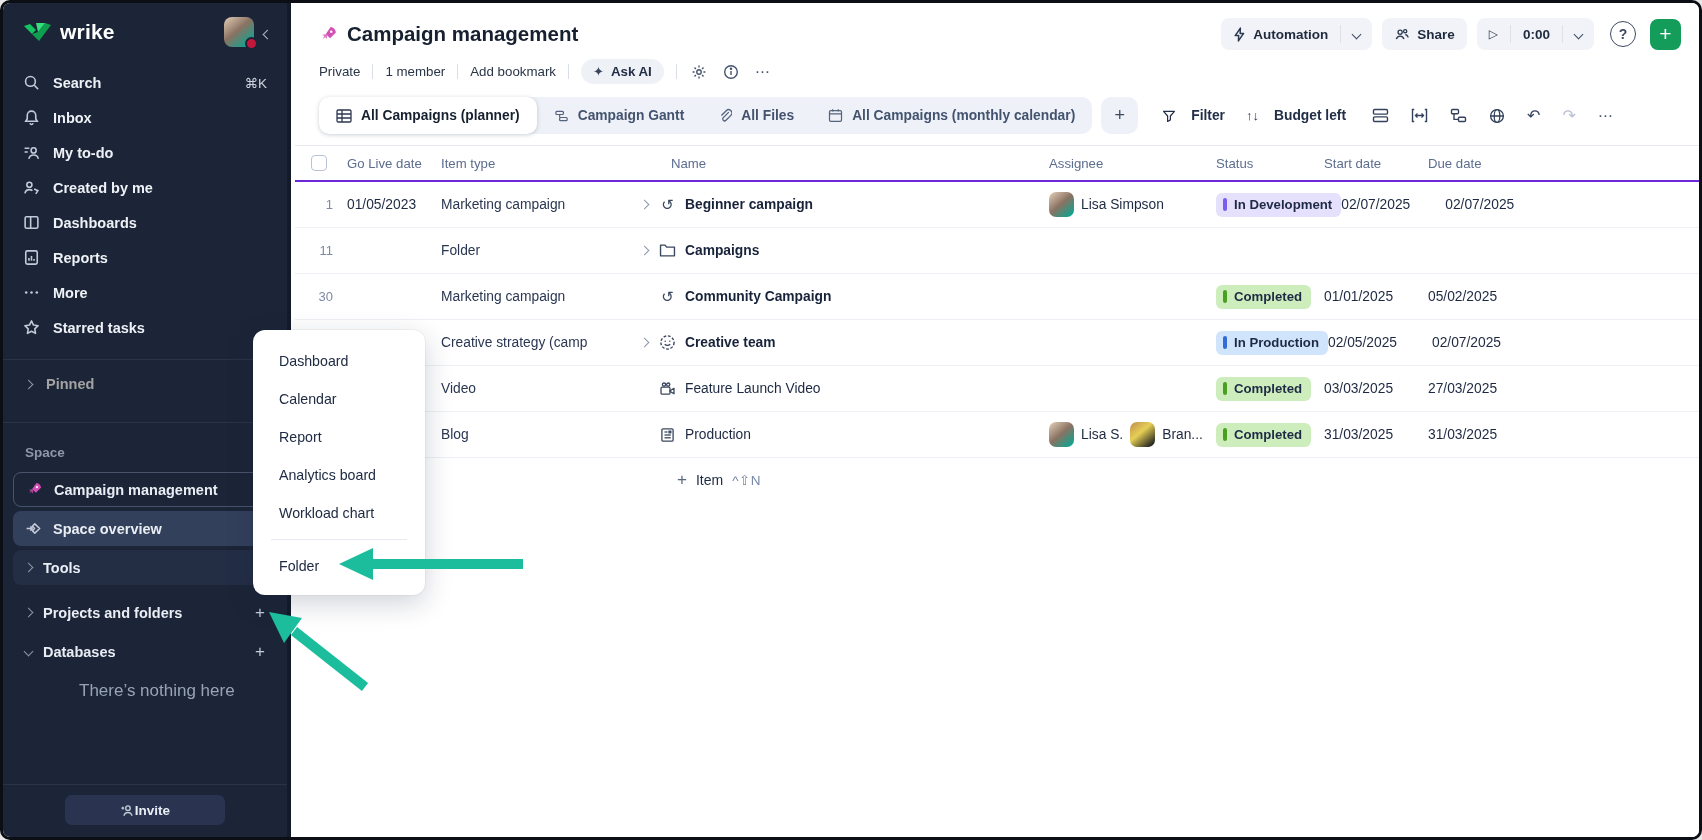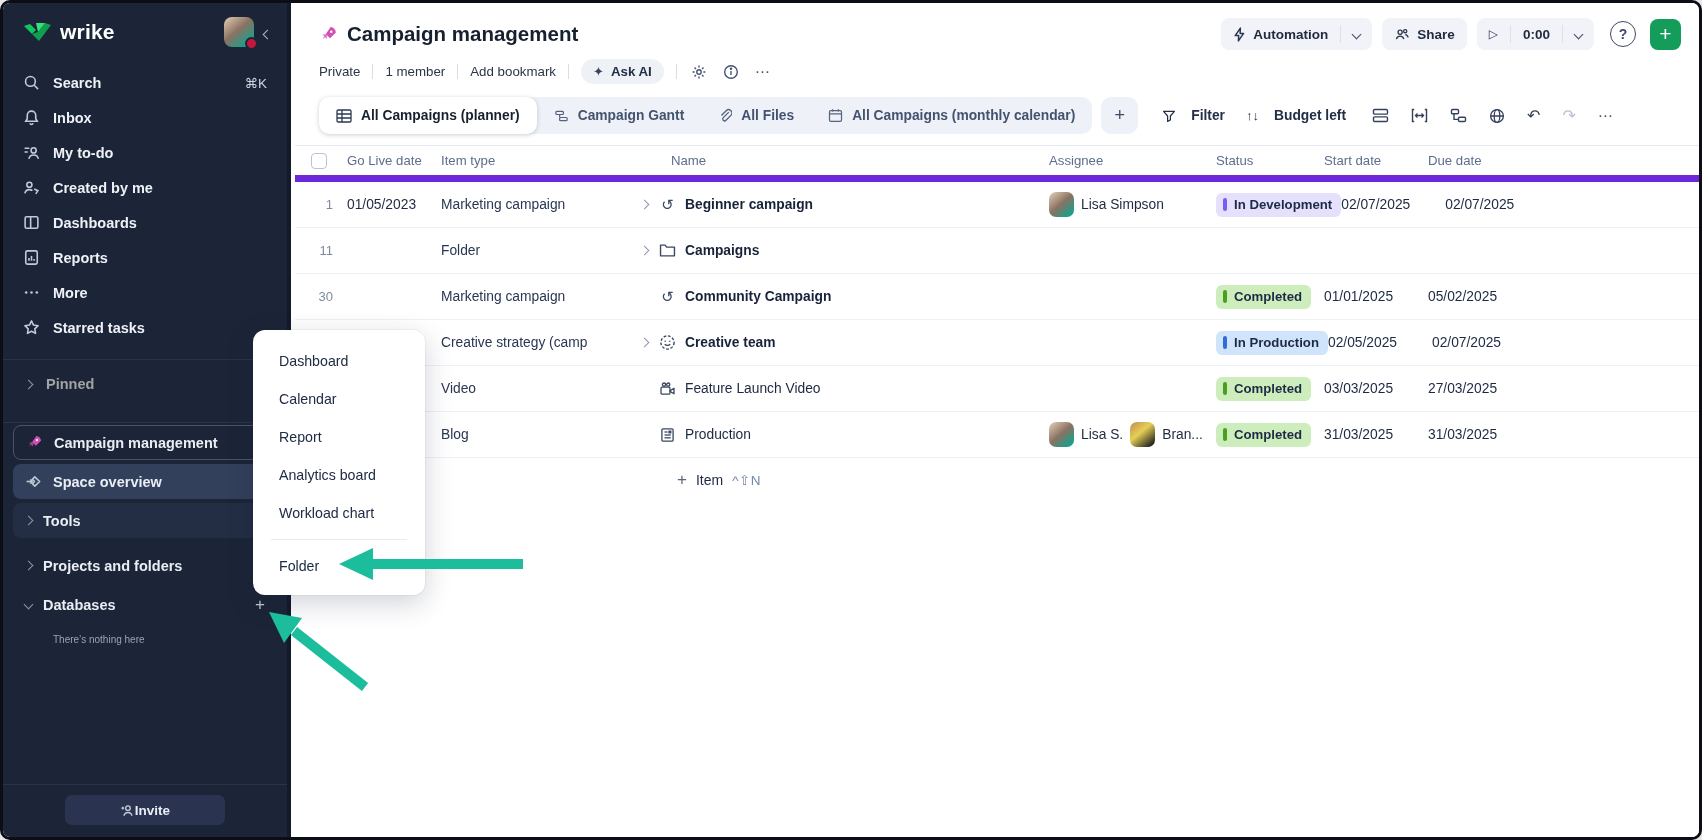--- a/index.html
+++ b/index.html
@@ -40,21 +40,21 @@
   .space-label { padding:22px 22px 10px; font-size:13.5px; font-weight:700; color:#8d97aa; }
   .space-item { display:flex; align-items:center; gap:11px; height:35px; margin:2px 10px;
                 padding:0 12px; border-radius:8px; font-size:14.5px; font-weight:700; cursor:pointer; }
   .space-item.outlined { border:1px solid #49546c; }
   .space-item.selected { background:#33405b; }
   .space-item.toolrow  { background:#232e45; font-weight:700; }
   .space-item .chev { color:#8d97aa; flex:0 0 auto; }
   .space-item .grow { flex:1; }
   .plus-ghost { font-size:17px; color:#c2c9d7; font-weight:400; }
   .rocket-s { width:17px; height:17px; }
-  .empty-msg { padding:10px 22px 0 50px; font-size:10px; color:#99a3b7; }
+  .empty-msg { padding:10px 22px 0 76px; font-size:17px; color:#99a3b7; }
 
   .side-bottom { margin-top:auto; padding:10px 0 12px; border-top:1px solid #2a3347; display:flex; justify-content:center; }
   .invite-btn { display:flex; align-items:center; justify-content:center; width:160px; height:30px;
                 background:#2a3450; border-radius:7px; font-size:13.5px; font-weight:600; color:#e9edf4; cursor:pointer; }
 
   
   .main { position:absolute; left:292px; right:0; top:0; bottom:0; background:#fff; z-index:1; }
   .title-row { display:flex; align-items:center; padding:15px 18px 0 24px; }
   .rocket-m { width:19px; height:19px; margin-right:9px; }
   .page-title { font-size:20.5px; font-weight:700; color:#16202f; flex:1; }
@@ -95,21 +95,21 @@
   .vt-item { display:flex; align-items:center; gap:15px; cursor:pointer; white-space:nowrap; }
   .icon-strip { display:flex; align-items:center; gap:22px; margin-left:26px; color:#34415c; }
   .icon-strip > * { cursor:pointer; }
   .txt-ic { font-size:16px; line-height:1; }
   .txt-ic.disabled { color:#b8c1d3; }
   .tabs-underline { border-bottom:1px solid #e7ebf1; margin-top:11px; }
 
   
   .grid { font-size:13.8px; color:#1d2942; }
   .g-row { display:flex; align-items:center; height:46px; border-bottom:1px solid #edf0f4; }
-  .g-head { height:36px; border-bottom:7px solid #6d28d9; color:#5c6d8e; font-size:13.2px; }
+  .g-head { height:36px; border-bottom:2px solid #6d28d9; color:#5c6d8e; font-size:13.2px; }
   .c-num   { flex:0 0 46px; display:flex; justify-content:flex-end; align-items:center; padding-right:8px;
              color:#7d8aa3; font-size:13px; }
   .c-golive{ flex:0 0 92px; padding-left:6px; }
   .c-type  { flex:0 0 198px; padding-left:8px; color:#2a3752; white-space:nowrap; overflow:hidden; }
   .c-name  { flex:0 0 418px; display:flex; align-items:center; gap:8px; padding-left:4px; }
   .c-assig { flex:0 0 167px; display:flex; align-items:center; gap:7px; }
   .c-status{ flex:0 0 108px; }
   .c-start { flex:0 0 104px; }
   .c-due   { flex:0 0 110px; }
   .checkbox { width:16px; height:16px; border:1.5px solid #b9c2d4; border-radius:4px; background:#fff; cursor:pointer; }
@@ -230,20 +230,21 @@
       </div>
     </div>
 
     <div class="side-div"></div>
     <div class="pinned-row">
       <span class="chev right"></span>
       <span>Pinned</span>
     </div>
     <div class="side-div"></div>
 
+    <div class="space-label">Space</div>
 
     <div class="space-item outlined">
       <svg class="rocket-s" viewBox="0 0 18 18">
         <path d="M11 2c2.8.4 4.6 2.2 5 5l-5.5 5.5-4-4z" fill="#d44fb5"></path>
         <path d="M6.5 8.5l-3.5 1 2 .9-1.5 2.6 2.6-1.5.9 2 1-3.5z" fill="#d44fb5" opacity=".75"></path>
         <circle cx="11.6" cy="6.4" r="1.2" fill="#fff"></circle>
       </svg>
       <span class="grow">Campaign management</span>
     </div>
 

